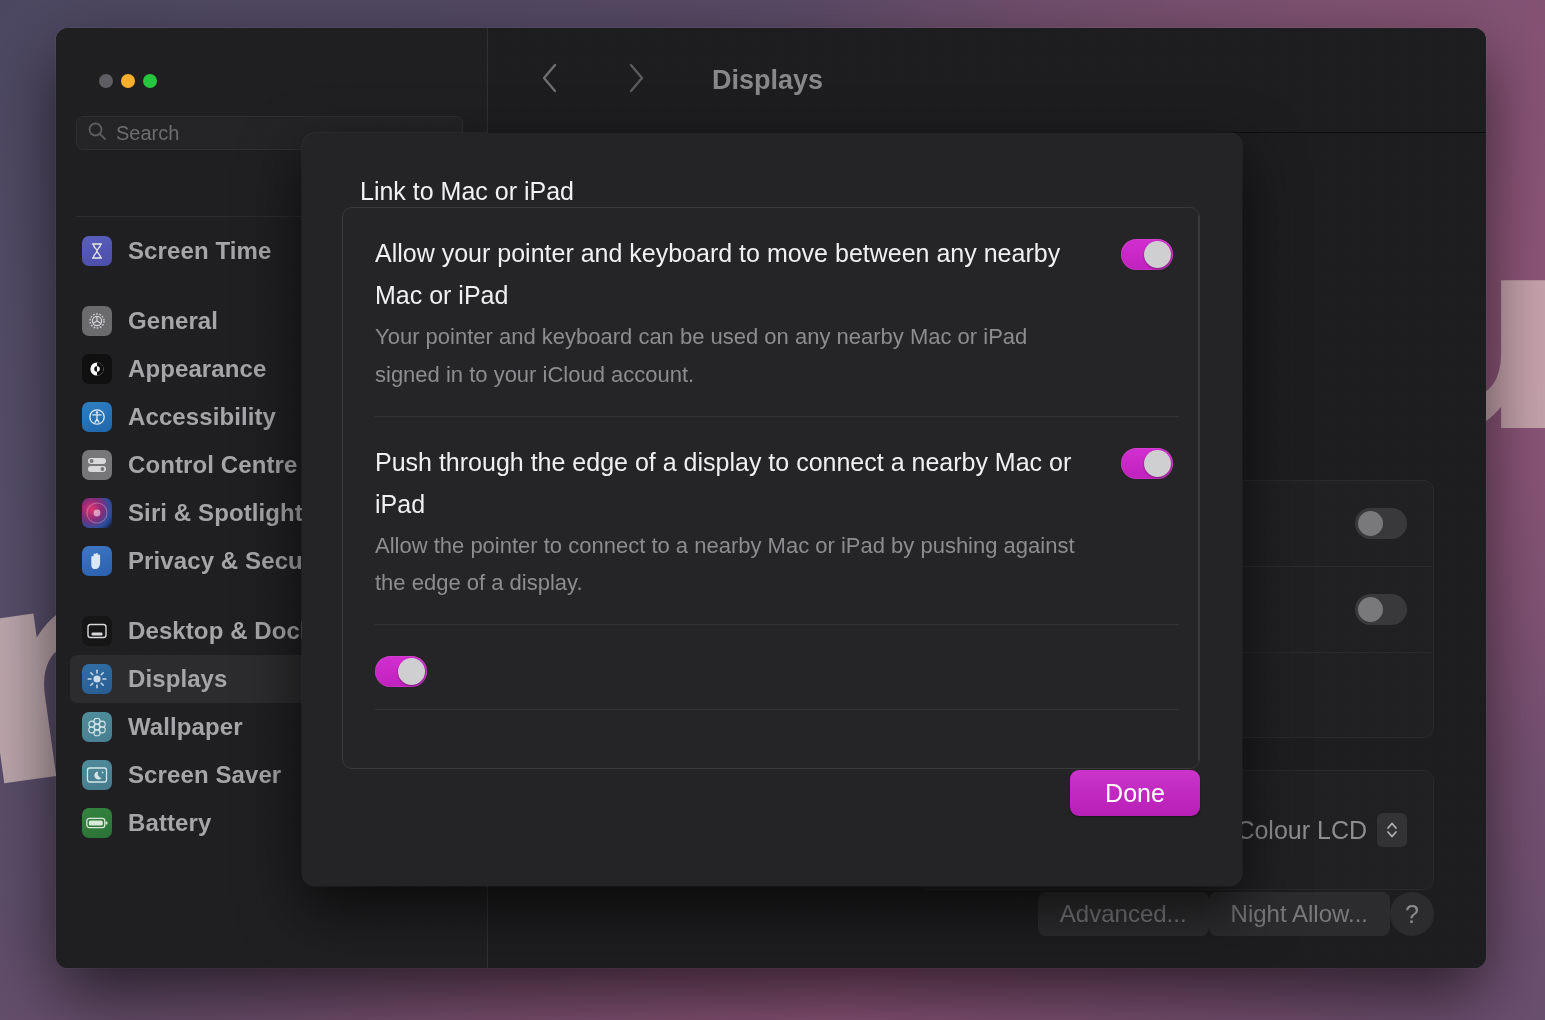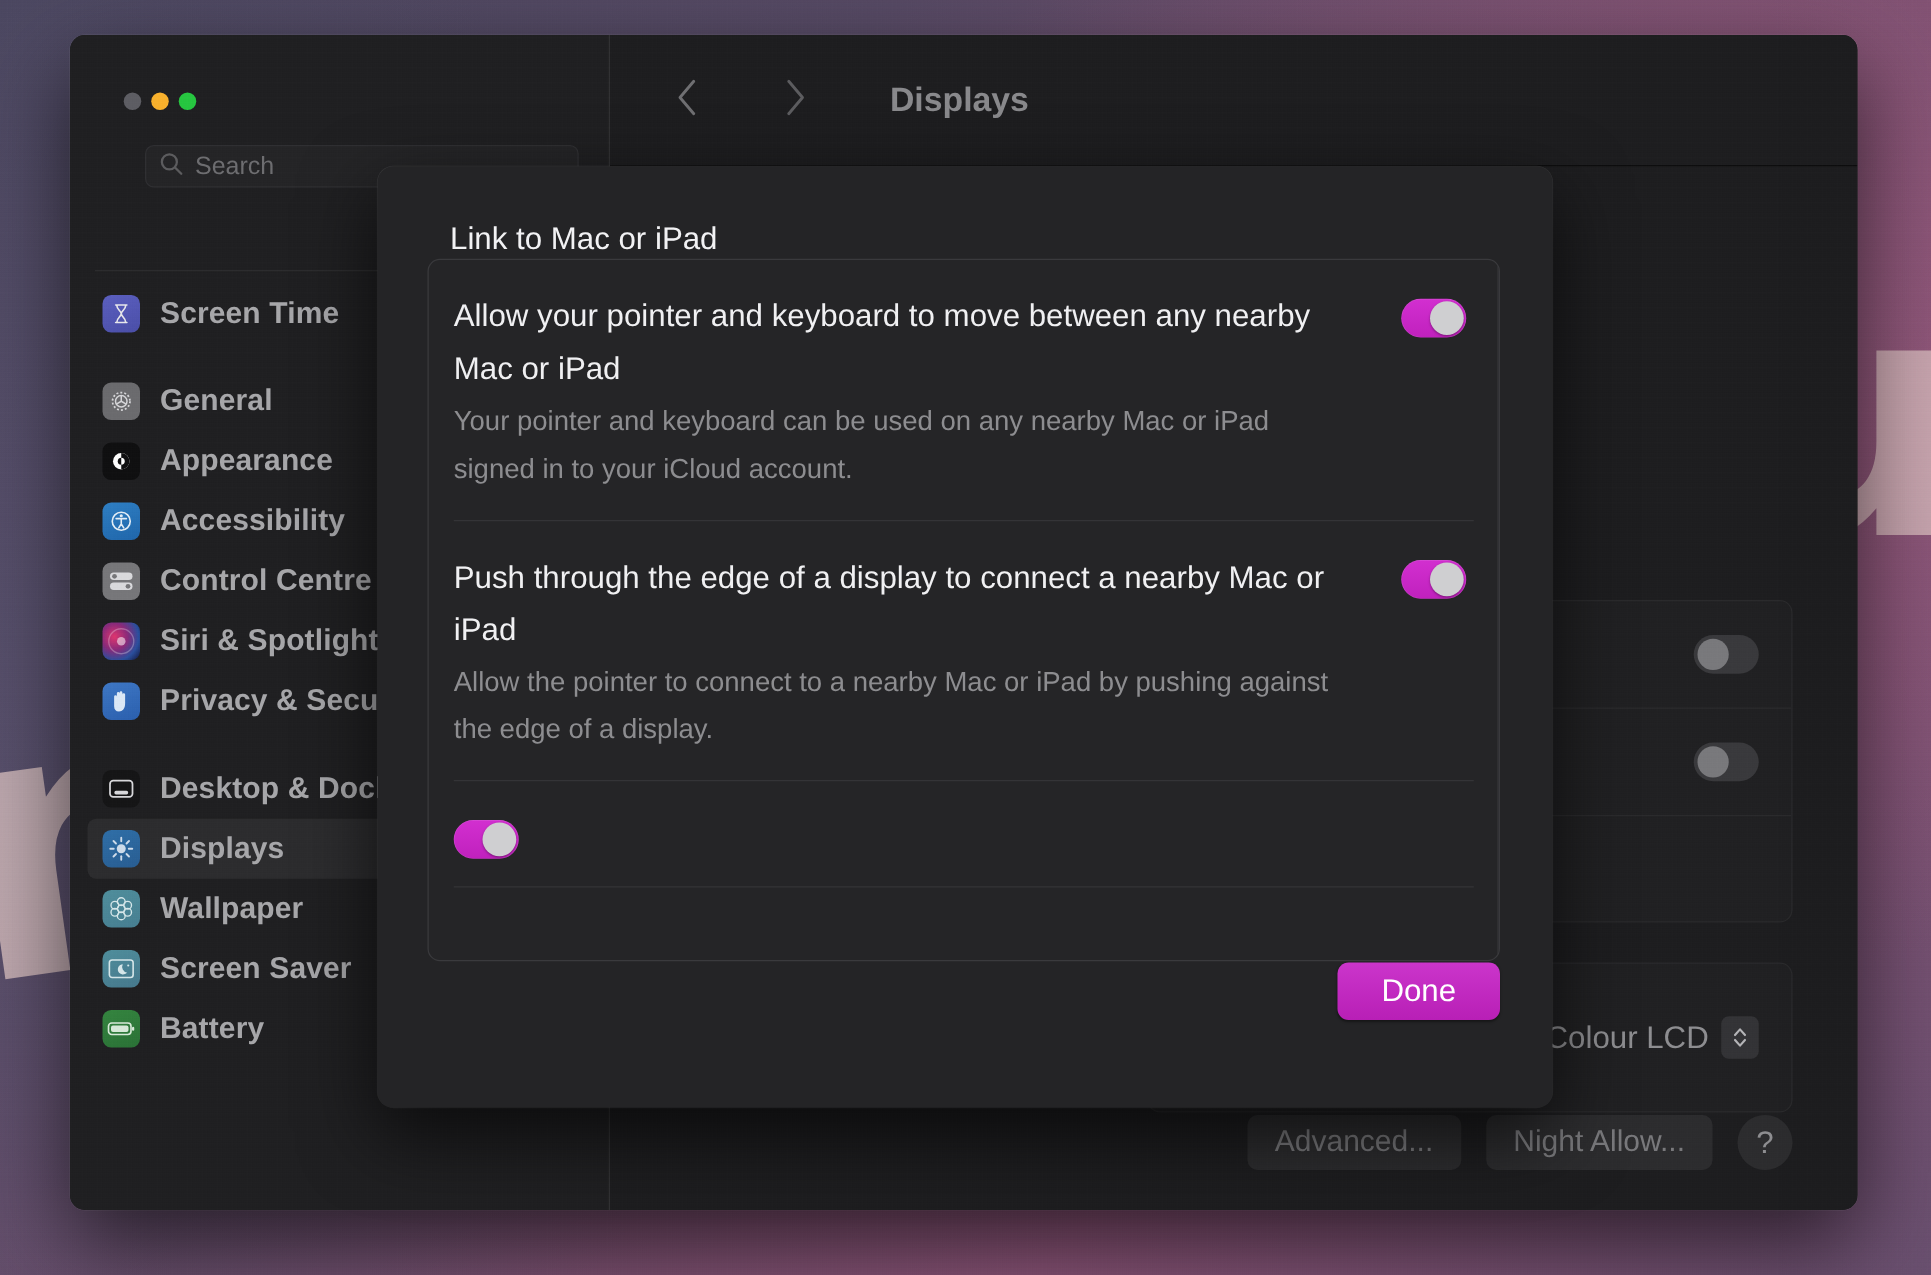--- a/index.html
+++ b/index.html
@@ -85,21 +85,21 @@
   #traffic-lights {
     display: flex;
     gap: 8px;
     padding: 46px 0 0 43px;
   }
   .tl { width: 14px; height: 14px; border-radius: 50%; }
   .tl-close   { background: #5d5d63; }
   .tl-min     { background: #f9b12c; }
   .tl-max     { background: #26c740; }
 
-  #search-wrap { padding: 28px 24px 0 20px; margin-left: 40px; }
+  #search-wrap { padding: 28px 24px 0 20px; }
   #search-field {
     height: 34px;
     border-radius: 7px;
     background: #242426;
     border: 1px solid #2f2f32;
     display: flex;
     align-items: center;
     padding: 0 10px;
     gap: 9px;
   }
@@ -285,21 +285,20 @@
     justify-content: center;
     gap: 2px;
   }
 
   #bg-footer {
     position: absolute;
     right: 52px;
     bottom: 32px;
     display: flex;
     align-items: center;
-    gap: 20px;
   }
   .footer-btn {
     height: 44px;
     border-radius: 8px;
     background: #2c2c2e;
     color: #79797c;
     font-size: 24px;
     display: flex;
     align-items: center;
     padding: 0 22px;
@@ -339,20 +338,21 @@
     position: absolute;
     left: 40px;
     top: 74px;
     width: 858px;
     height: 562px;
     border: 1px solid #3a3a3d;
     border-top: 1px solid #3a3a3d;
     border-radius: 10px;
     background: #252527;
     overflow: hidden;
+    padding-left: 12px;
   }
   .opt-row {
     padding: 24px 0 22px 0;
     margin: 0 20px;
     border-bottom: 1px solid #343437;
     display: flex;
     align-items: flex-start;
     gap: 20px;
   }
   .opt-row:last-child { border-bottom: none; }

